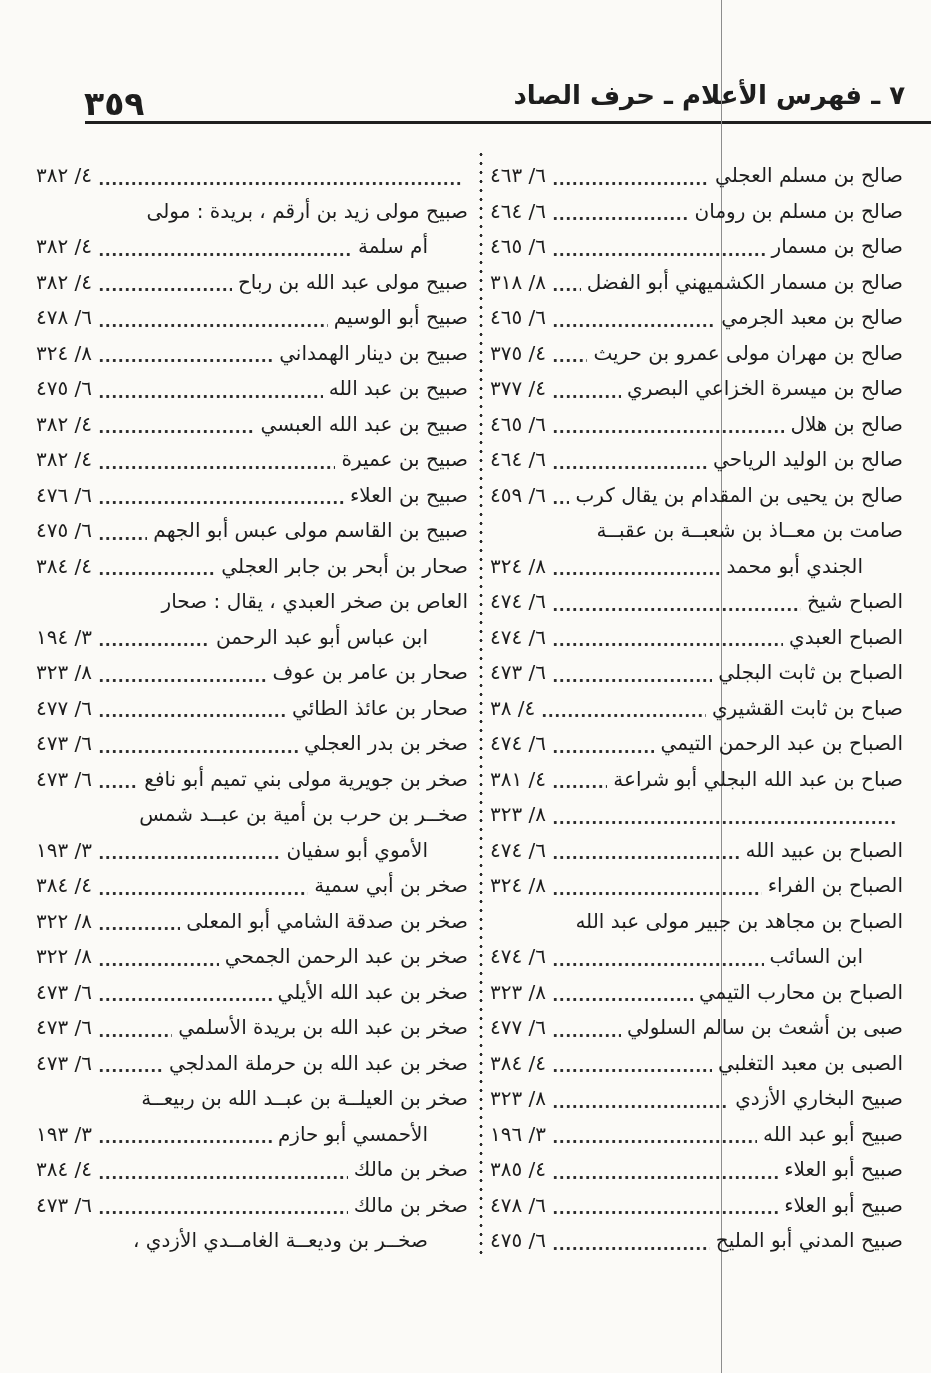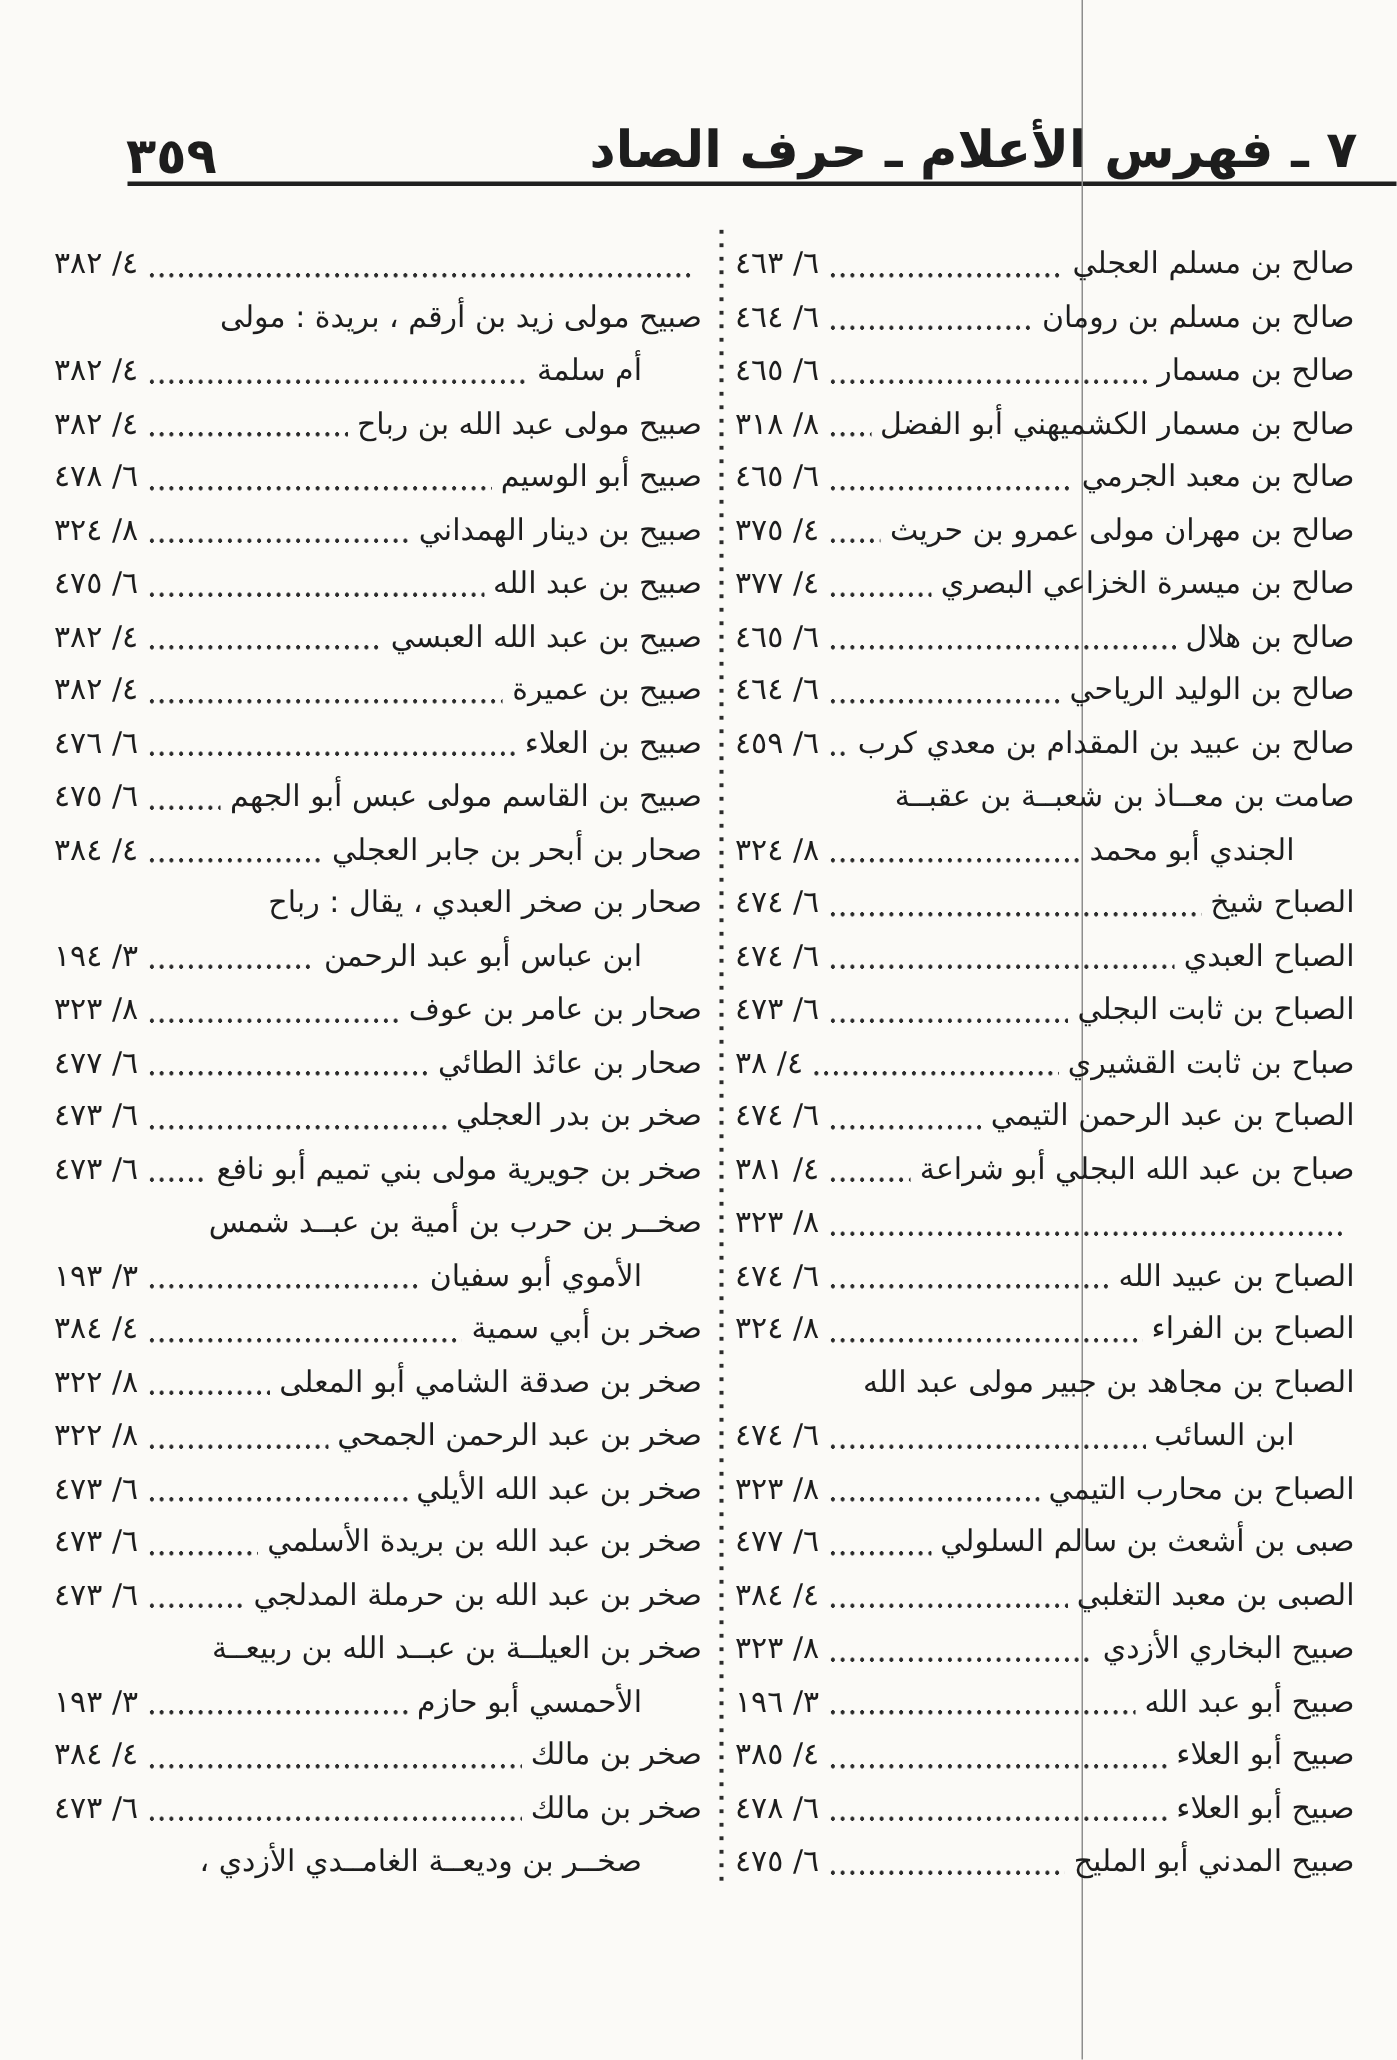--- a/index.html
+++ b/index.html
@@ -11,21 +11,21 @@
     position:relative;
     overflow:hidden;
   }
   .page{position:absolute;inset:0;}
   .page-number{
     position:absolute;top:84px;left:84px;
     font-size:33px;font-weight:bold;letter-spacing:1px;
   }
   .header-title{
     position:absolute;top:80px;right:26px;
-    font-size:34px;font-weight:bold;
+    font-size:26px;font-weight:bold;
     direction:rtl;
   }
   .header-rule{
     position:absolute;top:121px;left:85px;right:0;
     height:3px;background:#1f1f1f;
   }
   .column-divider{
     position:absolute;left:479px;top:150px;height:1105px;width:4px;
     background-image:radial-gradient(circle, #2c2c2c 1.4px, transparent 1.6px);
     background-size:4px 9px;background-repeat:repeat-y;background-position:center top;
@@ -111,21 +111,21 @@
         <span class="entry-name">صالح بن هلال</span>
         <span class="leader"></span>
         <span class="entry-ref">٦/ ٤٦٥</span>
       </div>
       <div class="line">
         <span class="entry-name">صالح بن الوليد الرياحي</span>
         <span class="leader"></span>
         <span class="entry-ref">٦/ ٤٦٤</span>
       </div>
       <div class="line">
-        <span class="entry-name">صالح بن عبيد بن المقدام بن معدي كرب</span>
+        <span class="entry-name">صالح بن يحيى بن المقدام بن يقال كرب</span>
         <span class="leader"></span>
         <span class="entry-ref">٦/ ٤٥٩</span>
       </div>
       <div class="line">
         <span class="entry-name">صامت بن معــاذ بن شعبــة بن عقبــة</span>
       </div>
       <div class="line indent">
         <span class="entry-name">الجندي أبو محمد</span>
         <span class="leader"></span>
         <span class="entry-ref">٨/ ٣٢٤</span>
@@ -276,21 +276,21 @@
         <span class="entry-name">صبيح بن القاسم مولى عبس أبو الجهم</span>
         <span class="leader"></span>
         <span class="entry-ref">٦/ ٤٧٥</span>
       </div>
       <div class="line">
         <span class="entry-name">صحار بن أبحر بن جابر العجلي</span>
         <span class="leader"></span>
         <span class="entry-ref">٤/ ٣٨٤</span>
       </div>
       <div class="line">
-        <span class="entry-name">صحار بن صخر العبدي ، يقال : رباح</span>
+        <span class="entry-name">العاص بن صخر العبدي ، يقال : صحار</span>
       </div>
       <div class="line indent">
         <span class="entry-name">ابن عباس أبو عبد الرحمن</span>
         <span class="leader"></span>
         <span class="entry-ref">٣/ ١٩٤</span>
       </div>
       <div class="line">
         <span class="entry-name">صحار بن عامر بن عوف</span>
         <span class="leader"></span>
         <span class="entry-ref">٨/ ٣٢٣</span>

